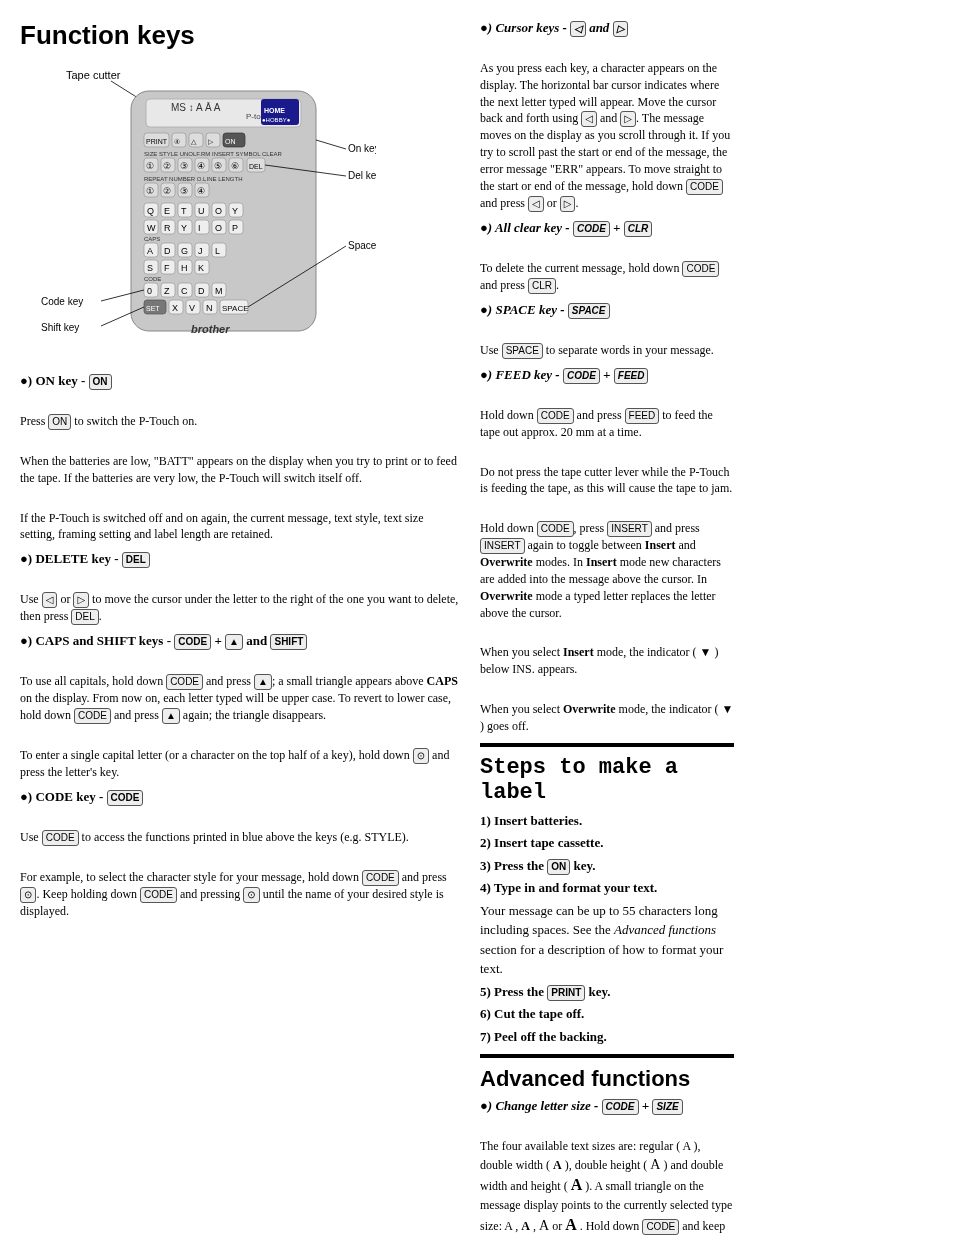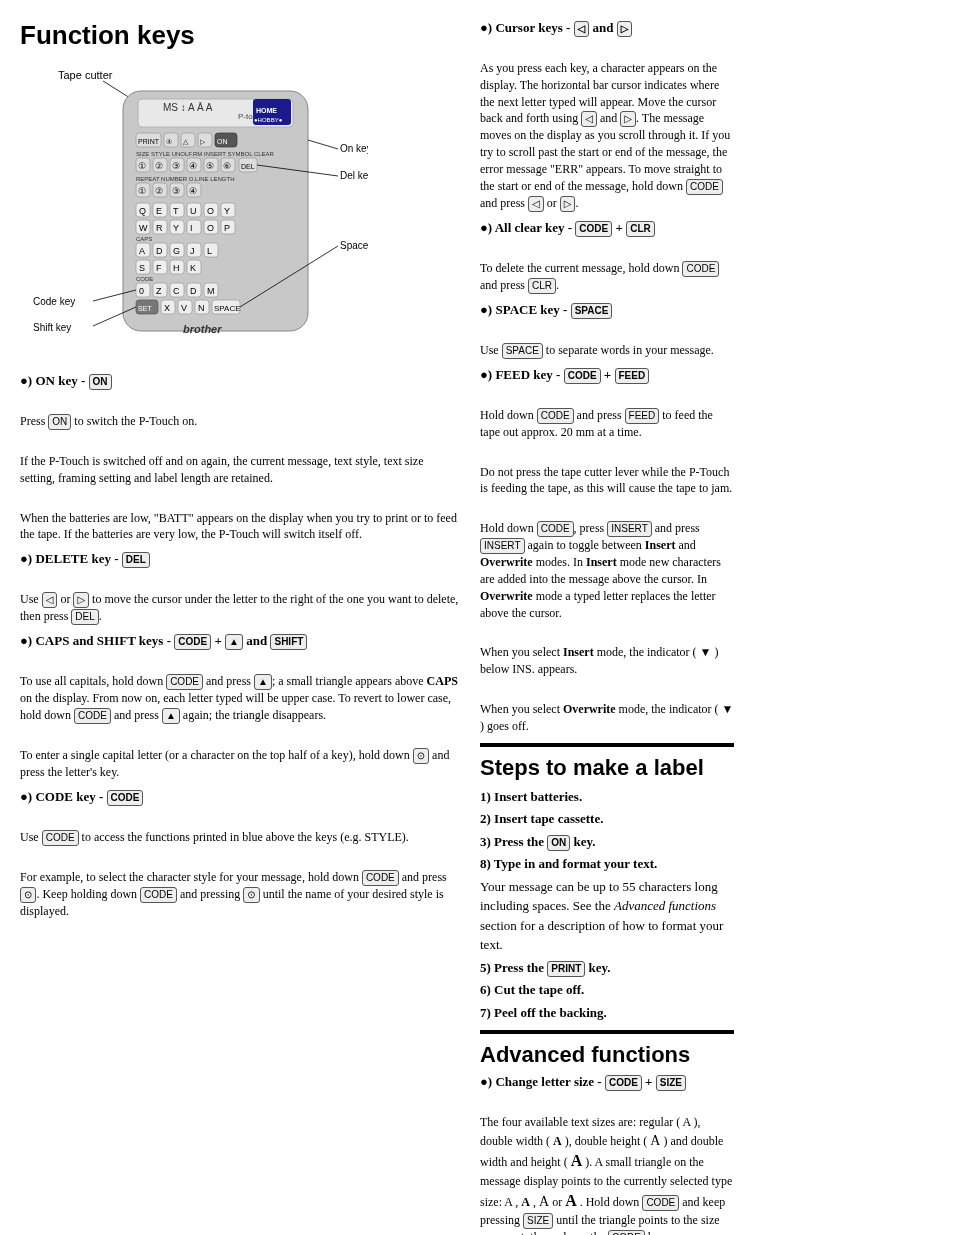--- a/index.html
+++ b/index.html
@@ -68,25 +68,26 @@
     }
 
     .divider-bar {
       height: 4px;
       background: #000;
       margin: 8px 0;
     }
 
     .right-col .key-section h3 {
       font-size: 13px;
+      font-style: italic;
     }
 
     .diagram-container {
       position: relative;
-      margin: 8px 0 12px 8px;
+      margin: 8px 0 12px 16px;
     }
   </style>
 </head>
 <body>
 
 <div class="page">
 
   <div class="left-col">
     <h1 class="section-title">Function keys</h1>
 
@@ -231,22 +232,22 @@
         <text x="5" y="244" font-size="10" font-family="Arial">Code key</text>
 
         <line x1="108" y1="246" x2="65" y2="265" stroke="#000" stroke-width="0.8"></line>
         <text x="5" y="270" font-size="10" font-family="Arial">Shift key</text>
       </svg>
     </div>
 
     <div class="key-section">
       <h3>●) ON key - <kbd>ON</kbd></h3>
       <p>Press <kbd>ON</kbd> to switch the P-Touch on.</p>
+      <p>When the batteries are low, "BATT" appears on the display when you try to print or to feed the tape. If the batteries are very low, the P-Touch will switch itself off.</p>
       <p>If the P-Touch is switched off and on again, the current message, text style, text size setting, framing setting and label length are retained.</p>
-      <p>When the batteries are low, "BATT" appears on the display when you try to print or to feed the tape. If the batteries are very low, the P-Touch will switch itself off.</p>
     </div>
 
     <div class="key-section">
       <h3>●) DELETE key - <kbd>DEL</kbd></h3>
       <p>Use <kbd>◁</kbd> or <kbd>▷</kbd> to move the cursor under the letter to the right of the one you want to delete, then press <kbd>DEL</kbd>.</p>
     </div>
 
     <div class="key-section">
       <h3>●) CAPS and SHIFT keys - <kbd>CODE</kbd> + <kbd>▲</kbd> and <kbd>SHIFT</kbd></h3>
       <p>To use all capitals, hold down <kbd>CODE</kbd> and press <kbd>▲</kbd>; a small triangle appears above <strong>CAPS</strong> on the display. From now on, each letter typed will be upper case. To revert to lower case, hold down <kbd>CODE</kbd> and press <kbd>▲</kbd> again; the triangle disappears.</p>
@@ -284,26 +285,26 @@
     </div>
 
     <div class="key-section">
       <p>Hold down <kbd>CODE</kbd>, press <kbd>INSERT</kbd> and press <kbd>INSERT</kbd> again to toggle between <strong>Insert</strong> and <strong>Overwrite</strong> modes. In <strong>Insert</strong> mode new characters are added into the message above the cursor. In <strong>Overwrite</strong> mode a typed letter replaces the letter above the cursor.</p>
       <p>When you select <strong>Insert</strong> mode, the indicator ( ▼ ) below INS. appears.</p>
       <p>When you select <strong>Overwrite</strong> mode, the indicator ( ▼ ) goes off.</p>
     </div>
 
     <div class="divider-bar"></div>
     <div style="margin-bottom: 6px;">
-      <h2 style="font-size: 22px; font-weight: bold; font-family: Liberation Sans, sans-serif; margin-bottom: 6px;">Steps to make a label</h2>
+      <h2 style="font-size: 22px; font-weight: bold; font-family: Liberation Mono, monospace; margin-bottom: 6px;">Steps to make a label</h2>
       <div class="steps-list">
         <p><strong>1) Insert batteries.</strong></p>
         <p><strong>2) Insert tape cassette.</strong></p>
         <p><strong>3) Press the <kbd>ON</kbd> key.</strong></p>
-        <p><strong>8) Type in and format your text.</strong></p>
+        <p><strong>4) Type in and format your text.</strong></p>
         <p>Your message can be up to 55 characters long including spaces. See the <em>Advanced functions</em> section for a description of how to format your text.</p>
         <p><strong>5) Press the <kbd>PRINT</kbd> key.</strong></p>
         <p><strong>6) Cut the tape off.</strong></p>
         <p><strong>7) Peel off the backing.</strong></p>
       </div>
     </div>
     <div class="divider-bar"></div>
 
     <div style="margin-top: 6px;">
       <h2 style="font-size: 22px; font-weight: bold; font-family: Arial, sans-serif; margin-bottom: 6px;">Advanced functions</h2>

